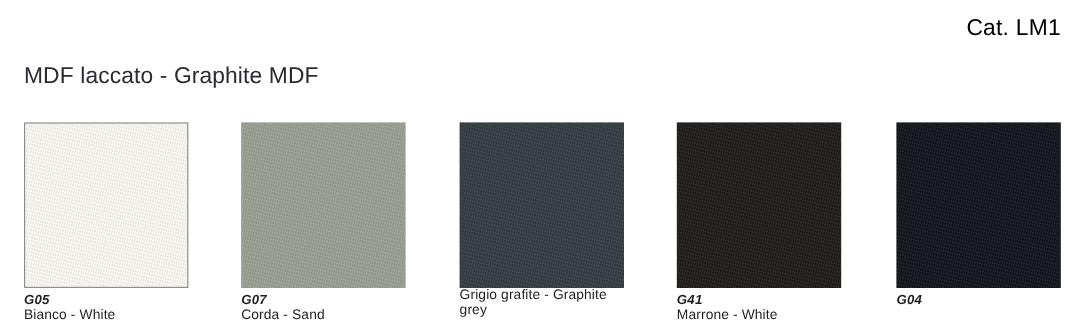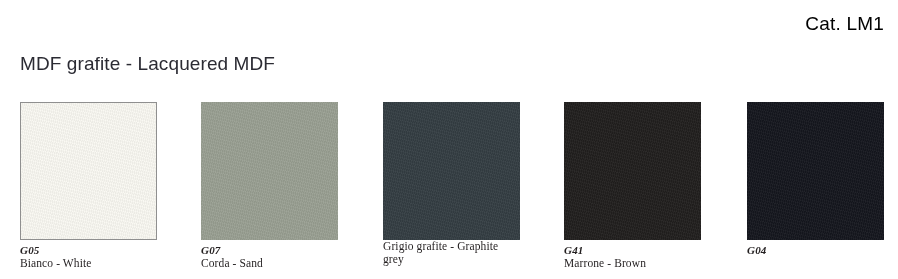--- a/index.html
+++ b/index.html
@@ -74,21 +74,20 @@
     left: 20px;
     top: 102px;
     width: 868px;
     height: 175px;
   }
 
   .swatch-item {
     position: absolute;
     top: 0;
     width: 154px;
-    font-family: Liberation Serif, serif;
   }
 
   .swatch-item.i0 { left: 0px; }
   .swatch-item.i1 { left: 181px; }
   .swatch-item.i2 { left: 363px; }
   .swatch-item.i3 { left: 544px; }
   .swatch-item.i4 { left: 727px; }
 
   .swatch-chip {
     width: 137px;
@@ -142,21 +141,21 @@
     letter-spacing: 0.1px;
     width: 137px;
   }
 </style>
 </head>
 <body>
 
 <div class="page">
 
   <div class="header">
-    <div class="page-subtitle">MDF grafite - Lacquered MDF</div>
+    <div class="page-subtitle">MDF laccato - Graphite MDF</div>
     <div class="catalog-code">Cat. LM1</div>
   </div>
 
   <div class="swatch-grid">
 
     <div class="swatch-item i0">
       <div class="swatch-chip bordered" style="background-color: rgb(250, 249, 243);"></div>
       <div class="swatch-code">G05</div>
       <div class="swatch-name">Bianco - White</div>
     </div>
@@ -168,21 +167,21 @@
     </div>
 
     <div class="swatch-item i2">
       <div class="swatch-chip" style="background-color: rgb(52, 62, 67);"></div>
       <div class="swatch-name">Grigio grafite - Graphite grey</div>
     </div>
 
     <div class="swatch-item i3">
       <div class="swatch-chip" style="background-color: rgb(33, 31, 30);"></div>
       <div class="swatch-code">G41</div>
-      <div class="swatch-name">Marrone - Brown</div>
+      <div class="swatch-name">Marrone - White</div>
     </div>
 
     <div class="swatch-item i4">
       <div class="swatch-chip" style="background-color: rgb(21, 23, 30);"></div>
       <div class="swatch-code">G04</div>
     </div>
 
   </div>
 </div>
 

